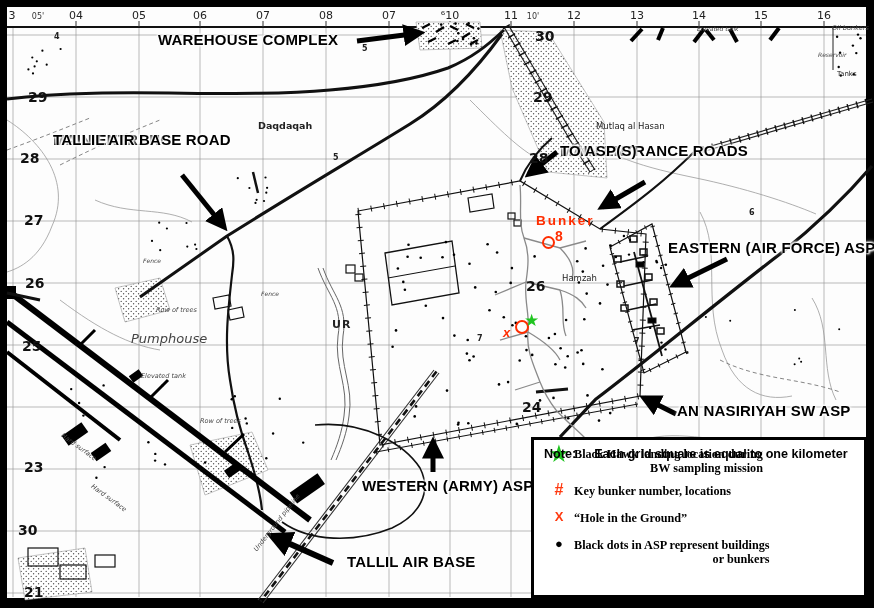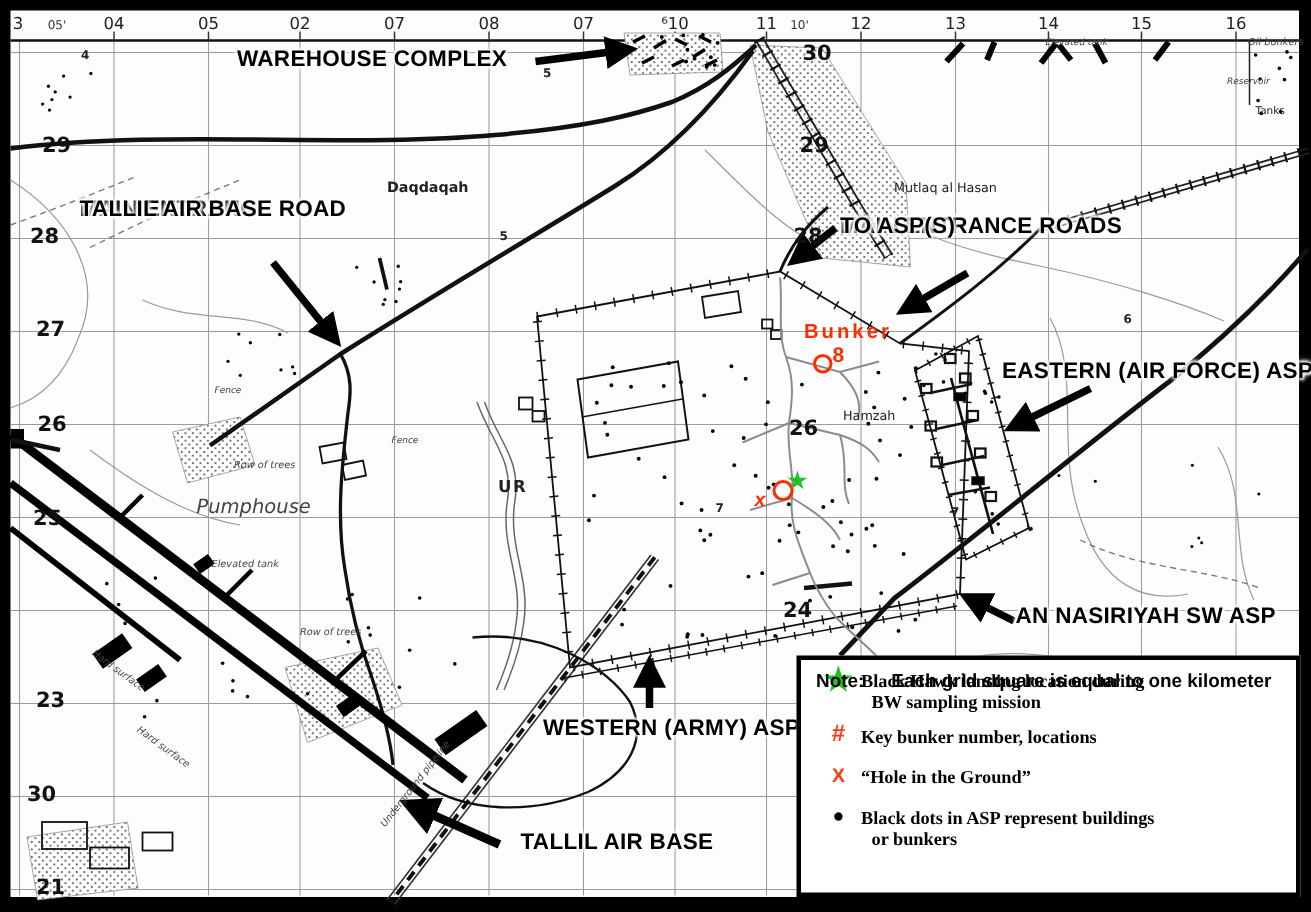--- a/index.html
+++ b/index.html
@@ -35,21 +35,21 @@
           border:3px solid #000;box-sizing:border-box;padding:7px 6px 0 10px;}
   .lg-note{font-weight:700;font-size:12.6px;color:#000;margin-bottom:9px;}
   .lg-note .sp{margin-right:18px;}
   .lg-row{display:flex;align-items:flex-start;margin-bottom:9px;}
   .lg-sym{width:30px;flex:0 0 30px;text-align:center;font-weight:700;line-height:12px;}
   .lg-sym.star{color:#1fc420;font-size:21px;line-height:14px;}
   .lg-sym.hash{color:#ff3a10;font-size:16px;}
   .lg-sym.hx{color:#ff3a10;font-size:13px;}
   .lg-sym.dot{color:#000;font-size:13px;}
   .lg-text{font-weight:700;font-size:12.2px;line-height:14px;color:#000;font-family:Liberation Serif, serif;}
-  .lg-text .ind{margin-left:7px;}
+  .lg-text .ind{margin-left:7px;text-align:right;}
 </style>
 </head>
 <body>
 
 <div class="stage">
 
 <svg width="874" height="608" viewBox="0 0 874 608">
   <defs>
     <marker id="ah" viewBox="0 0 10 10" refX="7.5" refY="5" markerWidth="4.4" markerHeight="4.4" orient="auto-start-reverse">
       <path d="M0,0 L10,5 L0,10 z" fill="#000"></path>
@@ -390,21 +390,21 @@
     <line x1="333" y1="563" x2="272" y2="536" stroke-width="6" marker-end="url(#ah)"></line>
   </g>
 </svg>
 
 <div class="labels">
 
   <span class="gnum" style="left:12px;top:9px">3</span>
   <span class="gsm" style="left:38px;top:12px">05'</span>
   <span class="gnum" style="left:76px;top:9px">04</span>
   <span class="gnum" style="left:139px;top:9px">05</span>
-  <span class="gnum" style="left:200px;top:9px">02</span>
+  <span class="gnum" style="left:200px;top:9px">06</span>
   <span class="gnum" style="left:263px;top:9px">07</span>
   <span class="gnum" style="left:326px;top:9px">08</span>
   <span class="gnum" style="left:389px;top:9px">07</span>
   <span class="gnum" style="left:450px;top:9px">⁶10</span>
   <span class="gnum" style="left:511px;top:9px">11</span>
   <span class="gsm" style="left:533px;top:12px">10'</span>
   <span class="gnum" style="left:574px;top:9px">12</span>
   <span class="gnum" style="left:637px;top:9px">13</span>
   <span class="gnum" style="left:699px;top:9px">14</span>
   <span class="gnum" style="left:761px;top:9px">15</span>

